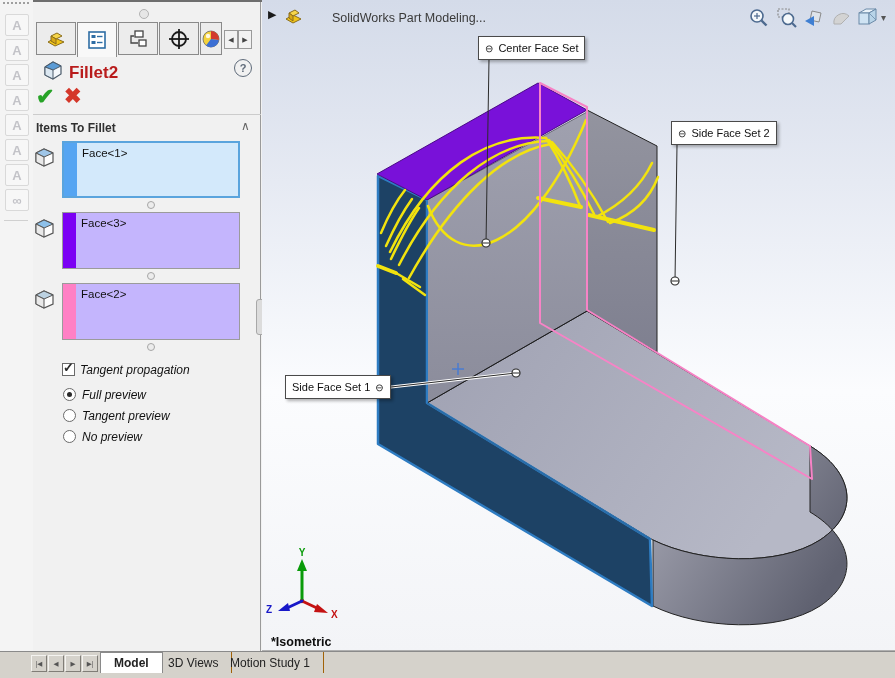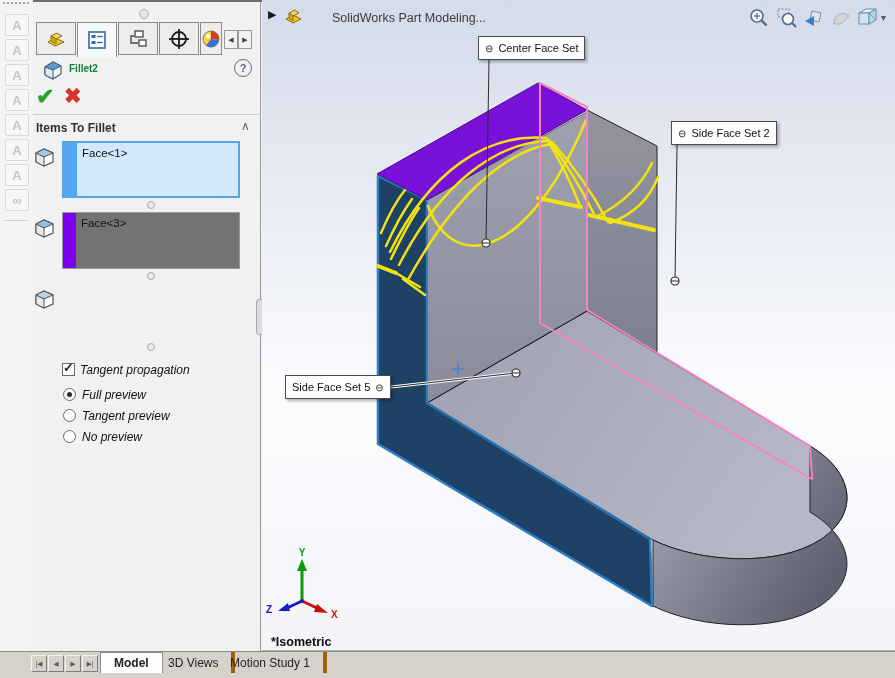--- a/index.html
+++ b/index.html
@@ -14,29 +14,29 @@
   .lt-div{left:4px;width:24px;height:0;border-top:1px solid #d0d0d0;}
   
   .panel{left:33px;top:0;width:228px;height:651px;background:#f1f1f1;border-right:1px solid #9a9a9a;box-sizing:border-box;}
   .top-line{left:33px;top:0;width:862px;height:2px;background:#6e6e6e;}
   .panel-dot{left:139px;top:9px;width:8px;height:8px;border-radius:50%;background:#e6e6e6;border:1px solid #b3b3b3;}
   .pm-tab{top:22px;width:40px;height:33px;background:#ececec;border:1px solid #8a8a8a;box-sizing:border-box;
           display:flex;align-items:center;justify-content:center;}
   .pm-tab.active{background:#f8f8f8;height:35px;border-bottom:none;}
   .pm-scroll{top:30px;width:14px;height:19px;background:#f2f2f2;border:1px solid #9a9a9a;box-sizing:border-box;
              font-size:7px;color:#444;display:flex;align-items:center;justify-content:center;}
-  .pm-header-title{left:69px;top:63px;font-size:10px;font-weight:bold;color:#15803d;}
+  .pm-header-title{left:69px;top:63px;font-size:17px;font-weight:bold;color:#b91c1c;}
   .help-circle{left:234px;top:59px;width:16px;height:16px;border:1.4px solid #5f6b7a;border-radius:50%;
                color:#5f6b7a;font-size:11px;font-weight:bold;display:flex;align-items:center;justify-content:center;}
   .ok-btn{left:36px;top:84px;font-size:22px;font-weight:bold;color:#27a327;}
   .cancel-btn{left:64px;top:84px;font-size:21px;font-weight:bold;color:#d4372a;}
   .pm-divider{left:33px;top:114px;width:228px;height:0;border-top:1px solid #cccccc;}
   .group-label{left:36px;top:121px;font-size:12px;font-weight:bold;color:#303030;}
   .group-collapse{left:241px;top:119px;font-size:12px;color:#666;}
-  .face-box{left:62px;width:178px;height:57px;background:#737373;border:1px solid #9b9b9b;box-sizing:border-box;}
+  .face-box{left:62px;width:178px;height:57px;background:#c4b5fd;border:1px solid #9b9b9b;box-sizing:border-box;}
   .face-box.selected{background:#d3e9fb;border:2px solid #5aa4dd;}
   .face-stripe{position:absolute;left:0;top:0;bottom:0;width:13px;}
   .stripe-blue{background:#55a5f2;}
   .stripe-purple{background:#7b00f4;}
   .stripe-pink{background:#ff80c5;}
   .face-label{position:absolute;left:18px;top:4px;font-size:11.5px;color:#111;}
   .cube-ic{left:33px;width:23px;height:23px;}
   .drag-dot{left:147px;width:8px;height:8px;border-radius:50%;background:#ececec;border:1.3px solid #a6a6a6;box-sizing:border-box;}
   .checkbox{left:62px;top:363px;width:13px;height:13px;background:#fff;border:1px solid #6a6a6a;box-sizing:border-box;}
   .checkmark{position:absolute;left:0px;top:-4px;font-size:13px;font-weight:bold;color:#2b2b2b;}
@@ -53,21 +53,21 @@
   .callout{background:#fff;border:1px solid #4a4a4a;height:22px;display:flex;align-items:center;gap:5px;
            padding:0 6px;font-size:11px;color:#111;box-shadow:2px 2px 3px rgba(0,0,0,0.3);white-space:nowrap;}
   .callout .glyph{font-size:10px;color:#222;}
   .view-label{left:271px;top:635px;font-size:12.5px;font-weight:bold;color:#0d0d0d;text-align:center;}
   svg text{font-family:"Liberation Sans",sans-serif;}
   
   .bottom-bar{left:0;top:651px;width:895px;height:27px;background:#d5d2cb;border-top:1px solid #8a8a8a;box-sizing:border-box;}
   .nav-btn{top:655px;width:16px;height:17px;background:#d5d2cb;border:1px solid;border-color:#f4f3f0 #807d77 #807d77 #f4f3f0;
            box-sizing:border-box;font-size:6.5px;color:#555;display:flex;align-items:center;justify-content:center;}
   .sheet-tab{top:652px;height:21px;display:flex;align-items:center;padding:0 13px;font-size:12px;color:#222;
-             border-right:4px solid #a16207;box-sizing:border-box;}
+             border-right:1px solid #a16207;box-sizing:border-box;}
   .sheet-tab.active{background:#ffffff;font-weight:bold;border:1px solid #8a8a8a;border-bottom:none;}
 </style>
 </head>
 <body>
 
 <div class="app">
 
   <div class="abs left-strip">
     <div class="abs drag-dots"></div>
     <div class="abs lt-icon" style="top:14px">
@@ -182,20 +182,24 @@
     <div class="face-stripe stripe-purple"></div>
     <div class="face-label">Face&lt;3&gt;</div>
   </div>
   <div class="abs drag-dot" style="top:272px"></div>
 
   <svg class="abs cube-ic" style="top:288px" viewBox="0 0 23 23">
     <path d="M3,7 L11,3 L20,7 L20,16 L11,20 L3,16 Z" fill="#fdfdfd" stroke="#555" stroke-width="1.2"></path>
     <path d="M3,7 L11,3 L20,7 L11,11 Z" fill="#bcd2e2" stroke="#555" stroke-width="1"></path>
     <path d="M3,7 L11,11 L11,20 L3,16 Z" fill="#e9e9e9" stroke="#555" stroke-width="1"></path>
   </svg>
+  <div class="abs face-box" style="top:283px">
+    <div class="face-stripe stripe-pink"></div>
+    <div class="face-label">Face&lt;2&gt;</div>
+  </div>
   <div class="abs drag-dot" style="top:343px"></div>
 
   <div class="abs checkbox">
     <span class="checkmark">✓</span>
   </div>
   <div class="abs opt-label" style="left:80px;top:363px">Tangent propagation</div>
 
   <div class="abs radio" style="left:63px;top:388px">
       <span class="radio-dot"></span>
     </div>
@@ -335,21 +339,21 @@
 
   <div class="abs callout" style="left:478px;top:36px">
     <span class="glyph">⊖</span>
     <span>Center Face Set</span>
   </div>
   <div class="abs callout" style="left:671px;top:121px">
     <span class="glyph">⊖</span>
     <span>Side Face Set 2</span>
   </div>
   <div class="abs callout" style="left:285px;top:375px">
-    <span>Side Face Set 5</span>
+    <span>Side Face Set 1</span>
     <span class="glyph">⊖</span>
   </div>
 
   <div class="abs view-label">*Isometric</div>
   <div class="abs vp-bottom-line"></div>
 
   <div class="abs bottom-bar"></div>
   <div class="abs nav-btn" style="left:31px">|◀</div>
   <div class="abs nav-btn" style="left:48px">◀</div>
   <div class="abs nav-btn" style="left:65px">▶</div>

